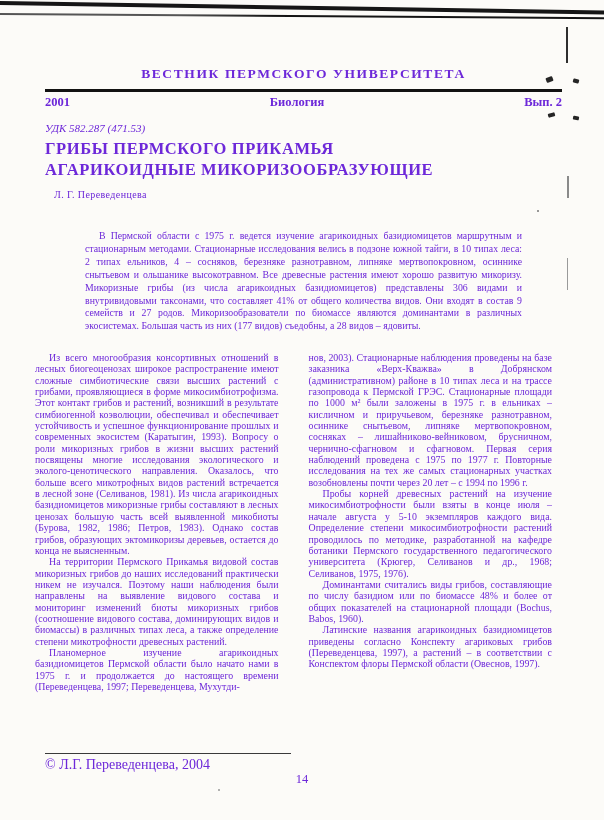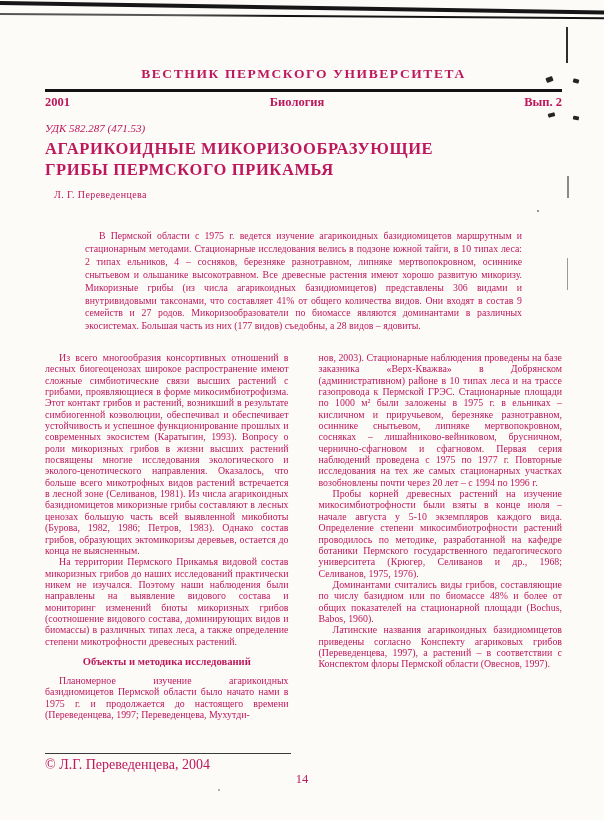--- a/index.html
+++ b/index.html
@@ -3,21 +3,21 @@
 <meta charset="utf-8">
 <style>
   html,body{margin:0;padding:0;background:#e8e8e6;}
   .page{
     position:relative;
     width:604px;height:820px;
     margin:0 auto;
     background:#fcfbf8;
     overflow:hidden;
     font-family:"Liberation Serif","DejaVu Serif",serif;
-    color:#be185d;
+    color:#6d28d9;
   }
   
   .art{position:absolute;background:#161616;}
   .top-line-1{left:-6px;top:1px;width:620px;height:4px;transform:rotate(0.9deg);transform-origin:left top;}
   .top-line-2{left:-6px;top:13px;width:620px;height:2px;transform:rotate(0.4deg);transform-origin:left top;background:linear-gradient(to right,#555 0 30%,#141414 45%);}
   .vtick{left:566px;top:27px;width:2px;height:36px;background:#2e2e2e;}
   .mline1{left:567px;top:176px;width:2px;height:22px;background:#8a8a8a;}
   .mline2{left:567px;top:258px;width:1px;height:32px;background:#9a9a9a;}
   .speck{position:absolute;background:#262626;border-radius:1px;}
   .sp1{left:546px;top:77px;width:7px;height:5px;transform:rotate(-20deg);}
@@ -44,21 +44,21 @@
   }
   .author{position:absolute;left:54px;top:189px;font-weight:normal;font-size:10px;letter-spacing:.4px;}
   .affil{position:absolute;left:45px;top:207px;font-size:10.5px;}
   
   .abstract{
     position:absolute;left:85px;top:230px;width:437px;
     font-size:9.8px;line-height:12.9px;text-align:justify;text-indent:14px;font-family:Liberation Serif, serif;
   }
   
   .columns{
-    position:absolute;left:45px;top:352px;width:517px;height:400px;
+    position:absolute;left:35px;top:352px;width:517px;height:400px;
     display:flex;gap:30px;overflow:hidden;
   }
   .col{width:252px;font-size:9.9px;line-height:11.35px;text-align:justify;}
   .col p{margin:0;text-indent:14px;}
   .col p.noindent{text-indent:0;}
   .col h3{margin:9px 0 7px 0;font-size:10.6px;line-height:12px;}
   .col h3.centered{text-align:center;}
   
   .foot-rule{position:absolute;left:45px;top:753px;width:246px;height:1px;background:#3a3a3a;}
   .copyright{position:absolute;left:45px;top:757px;font-size:14px;}
@@ -84,32 +84,31 @@
   <div class="journal">ВЕСТНИК ПЕРМСКОГО УНИВЕРСИТЕТА</div>
   <div class="mast-rule"></div>
   <div class="meta-row">
     <span>2001</span>
     <span>Биология</span>
     <span>Вып. 2</span>
   </div>
 
   <div class="udc">УДК 582.287 (471.53)</div>
   <div class="art-title">
+    <div>ГРИБЫ ПЕРМСКОГО ПРИКАМЬЯ</div>
     <div>АГАРИКОИДНЫЕ МИКОРИЗООБРАЗУЮЩИЕ</div>
-    <div>ГРИБЫ ПЕРМСКОГО ПРИКАМЬЯ</div>
   </div>
   <div class="author">Л. Г. Переведенцева</div>
 
   <div class="abstract">В Пермской области с 1975 г. ведется изучение агарикоидных базидиомицетов маршрутным и стационарным методами. Стационарные исследования велись в подзоне южной тайги, в 10 типах леса: 2 типах ельников, 4 – сосняков, березняке разнотравном, липняке мертвопокровном, осиннике снытьевом и ольшанике высокотравном. Все древесные растения имеют хорошо развитую микоризу. Микоризные грибы (из числа агарикоидных базидиомицетов) представлены 306 видами и внутривидовыми таксонами, что составляет 41% от общего количества видов. Они входят в состав 9 семейств и 27 родов. Микоризообразователи по биомассе являются доминантами в различных экосистемах. Большая часть из них (177 видов) съедобны, а 28 видов – ядовиты.</div>
 
   <div class="columns">
     <div class="col">
       <p>Из всего многообразия консортивных отношений в лесных биогеоценозах широкое распространение имеют сложные симбиотические связи высших растений с грибами, проявляющиеся в форме микосимбиотрофизма. Этот контакт грибов и растений, возникший в результате симбиогенной коэволюции, обеспечивал и обеспечивает устойчивость и успешное функционирование прошлых и современных экосистем (Каратыгин, 1993). Вопросу о роли микоризных грибов в жизни высших растений посвящены многие исследования экологического и эколого-ценотического направления. Оказалось, что больше всего микотрофных видов растений встречается в лесной зоне (Селиванов, 1981). Из числа агарикоидных базидиомицетов микоризные грибы составляют в лесных ценозах большую часть всей выявленной микобиоты (Бурова, 1982, 1986; Петров, 1983). Однако состав грибов, образующих эктомикоризы деревьев, остается до конца не выясненным.</p>
       <p>На территории Пермского Прикамья видовой состав микоризных грибов до наших исследований практически никем не изучался. Поэтому наши наблюдения были направлены на выявление видового состава и мониторинг изменений биоты микоризных грибов (соотношение видового состава, доминирующих видов и биомассы) в различных типах леса, а также определение степени микотрофности древесных растений.</p>
-      <h3 class="centered">Объекты и методика исследований</h3>
       <p>Планомерное изучение агарикоидных базидиомицетов Пермской области было начато нами в 1975 г. и продолжается до настоящего времени (Переведенцева, 1997; Переведенцева, Мухутди-</p>
     </div>
     <div class="col">
       <p class="noindent">нов, 2003). Стационарные наблюдения проведены на базе заказника «Верх-Кважва» в Добрянском (административном) районе в 10 типах леса и на трассе газопровода к Пермской ГРЭС. Стационарные площади по 1000 м² были заложены в 1975 г. в ельниках – кисличном и приручьевом, березняке разнотравном, осиннике снытьевом, липняке мертвопокровном, сосняках – лишайниково-вейниковом, брусничном, чернично-сфагновом и сфагновом. Первая серия наблюдений проведена с 1975 по 1977 г. Повторные исследования на тех же самых стационарных участках возобновлены почти через 20 лет – с 1994 по 1996 г.</p>
       <p>Пробы корней древесных растений на изучение микосимбиотрофности были взяты в конце июля – начале августа у 5-10 экземпляров каждого вида. Определение степени микосимбиотрофности растений проводилось по методике, разработанной на кафедре ботаники Пермского государственного педагогического университета (Крюгер, Селиванов и др., 1968; Селиванов, 1975, 1976).</p>
       <p>Доминантами считались виды грибов, составляющие по числу базидиом или по биомассе 48% и более от общих показателей на стационарной площади (Bochus, Babos, 1960).</p>
       <p>Латинские названия агарикоидных базидиомицетов приведены согласно Конспекту агариковых грибов (Переведенцева, 1997), а растений – в соответствии с Конспектом флоры Пермской области (Овеснов, 1997).</p>
     </div>
   </div>
 

